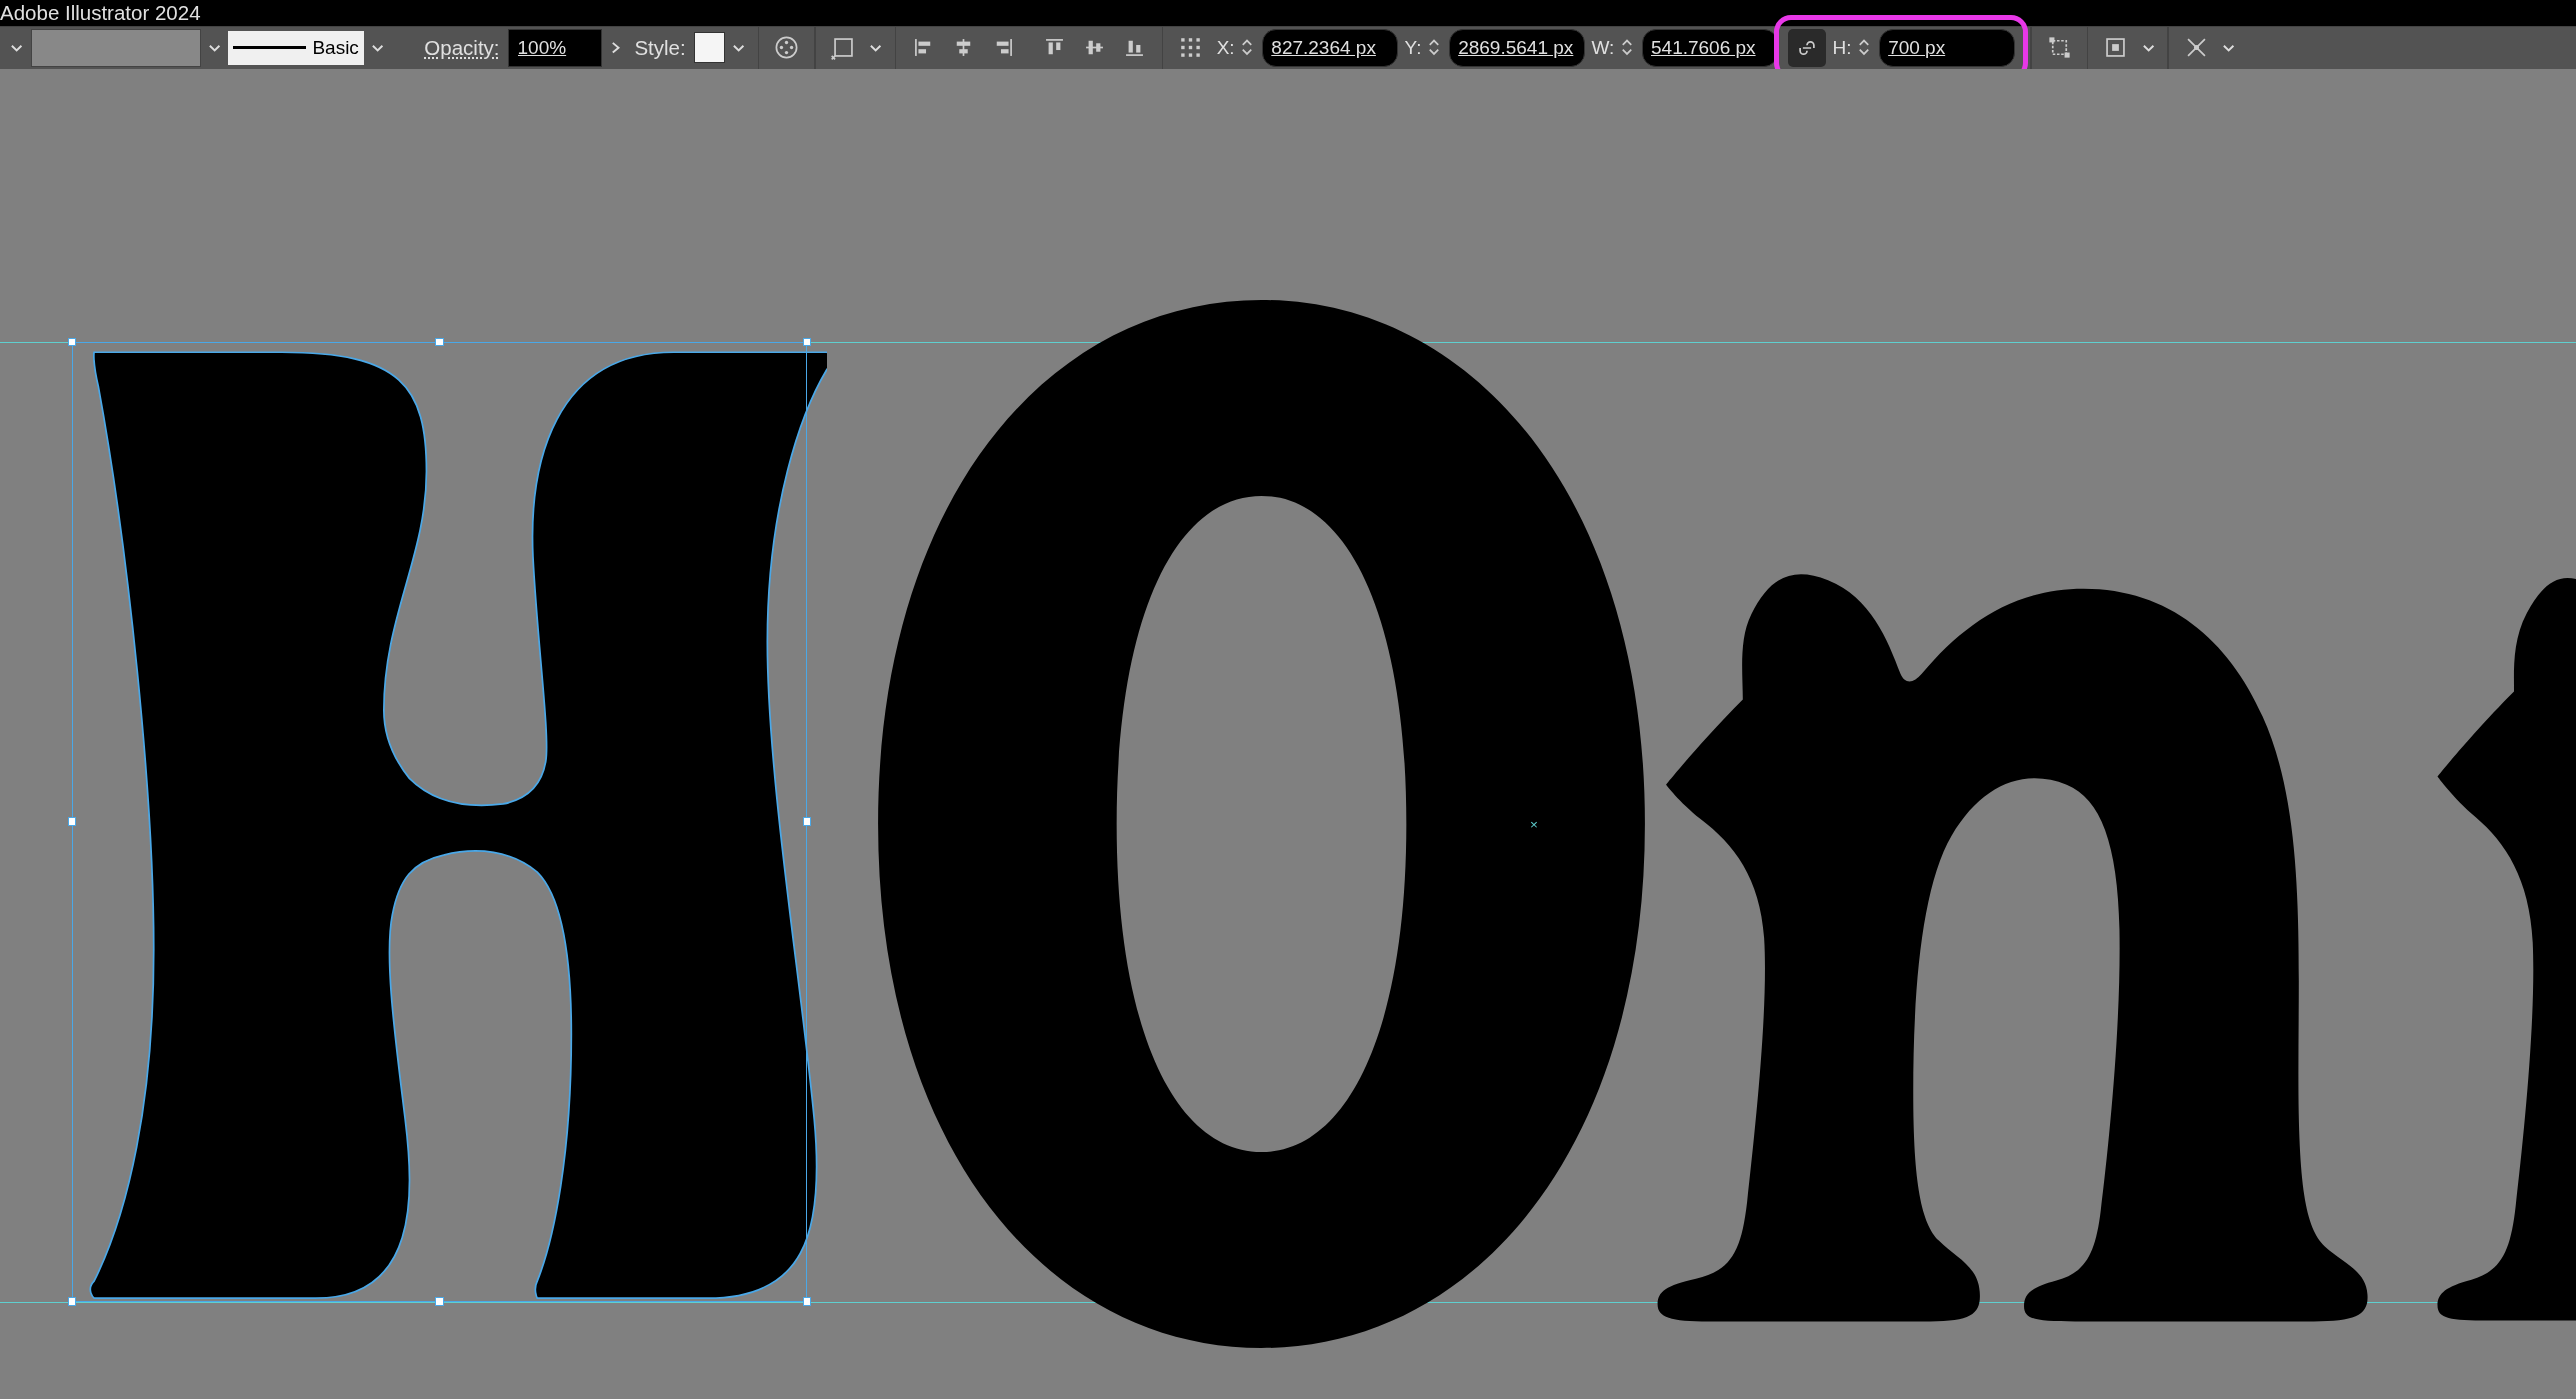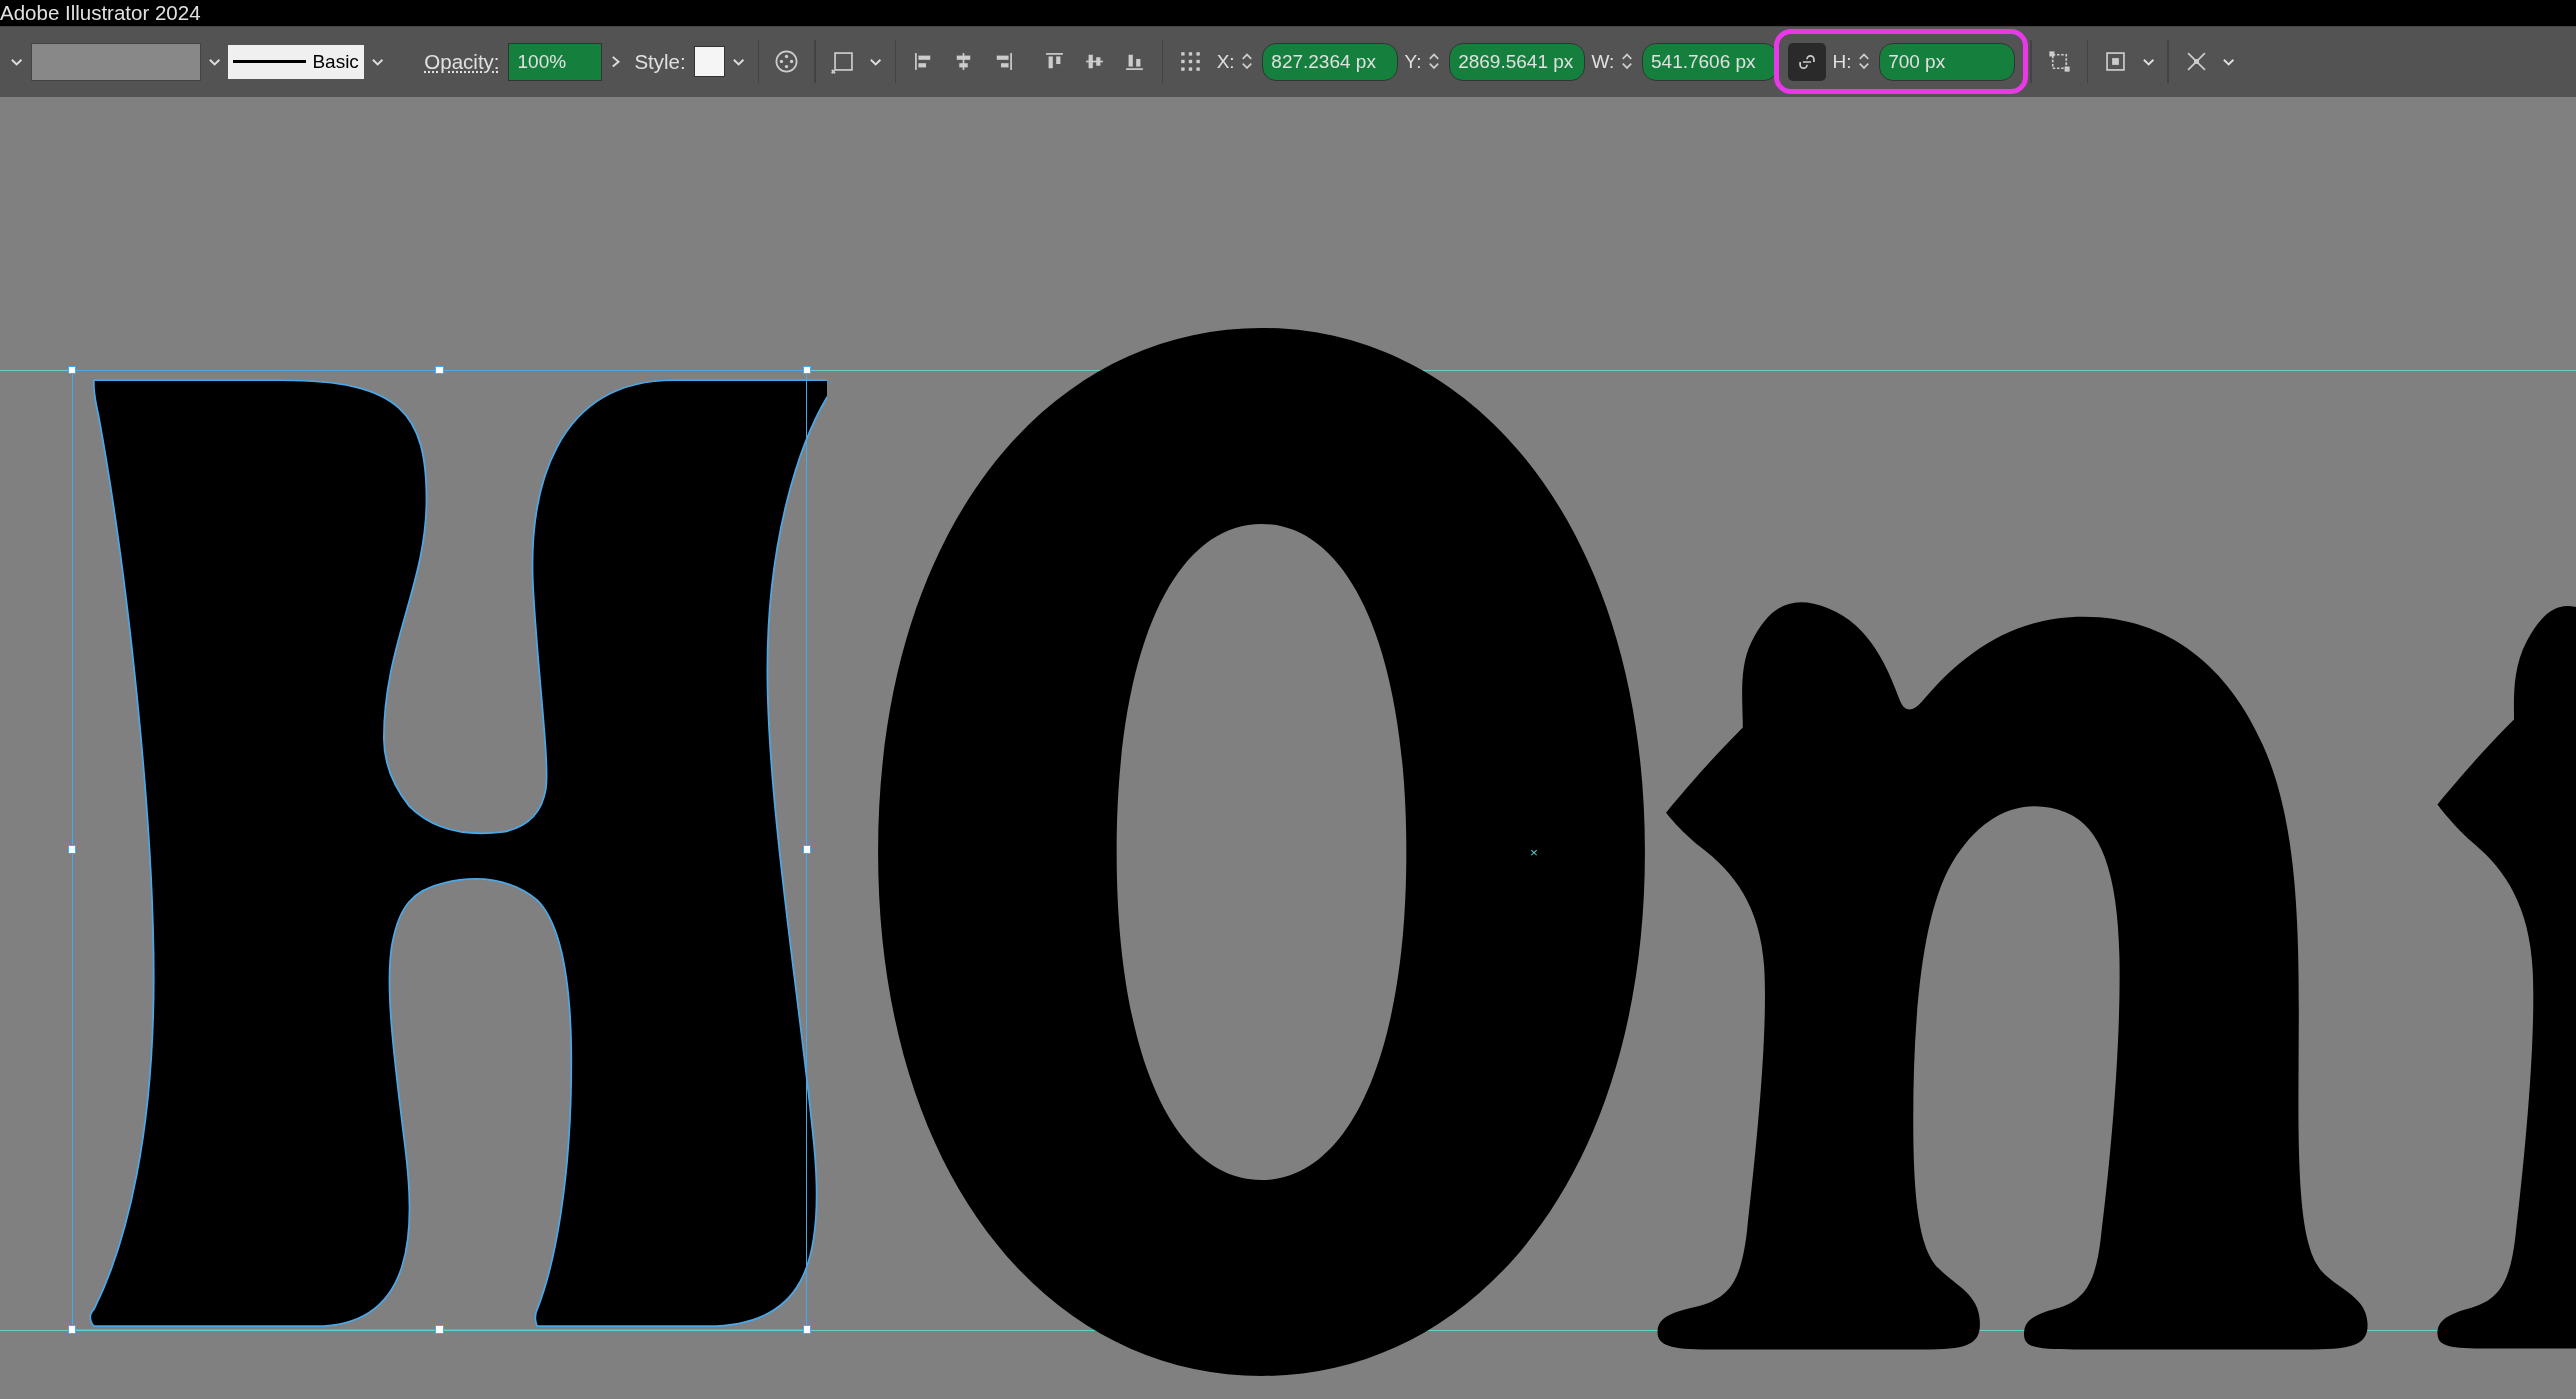--- a/index.html
+++ b/index.html
@@ -1,33 +1,33 @@
 <!DOCTYPE html>
 <html style="font-size:13.6px"><head>
 <meta charset="utf-8">
 <style>
   * { box-sizing: border-box; margin: 0; padding: 0; font-family: -apple-system, BlinkMacSystemFont, "Segoe UI", sans-serif; }
   body { background: #808080; width: 2576px; height: 1400px; overflow: hidden; }
   
   .titlebar { background: #000000; height: 25.6px; display: flex; align-items: center; color: #e0e0e0; font-size: 20.5px; font-weight: 400; }
   
-  .control-bar { background: #535353; height: 71px; display: flex; align-items: center; padding: 0 6.8px; gap: 3.4px; border-top: 0.9px solid #434343; }
+  .control-bar { background: #535353; height: 43px; display: flex; align-items: center; padding: 0 6.8px; gap: 3.4px; border-top: 0.9px solid #434343; }
   
   .dropdown-arrow { width: 20.5px; height: 38px; display: flex; align-items: center; justify-content: center; color: #ddd; cursor: pointer; }
   .dropdown-arrow svg { width: 15.3px; height: 15.3px; }
   
   .fill-swatch { width: 170px; height: 38px; background: #888888; border: 0.9px solid #434343; }
   
   .stroke-preview { width: 136px; height: 34px; background: #f0f0f0; display: flex; align-items: center; padding: 0 5.1px; gap: 6.8px; color: #000; font-size: 19px; }
   .stroke-line { flex: 1; height: 3.4px; background: #000; }
   
   .label { color: #e0e0e0; font-size: 20.5px; padding: 0 5.1px; }
   .label-underlined { color: #e0e0e0; font-size: 20.5px; padding: 0 5.1px; text-decoration: underline dotted; text-underline-offset: 3.4px; margin-left: 28px; }
   
-  .text-input { background: #15803d; border: 0.9px solid #333; color: #e0e0e0; font-size: 19px; padding: 5.1px 8.5px; height: 38px; }
+  .text-input { background: #000000; border: 0.9px solid #333; color: #e0e0e0; font-size: 19px; padding: 5.1px 8.5px; height: 38px; text-decoration: underline; }
   .text-input.w90 { width: 94px; }
   .text-input.w160 { width: 136px; border-radius: 14px; }
   
   .stepper-btn { width: 20.5px; height: 38px; display: flex; align-items: center; justify-content: center; color: #ddd; cursor: pointer; }
   
   .graphic-swatch { width: 31px; height: 31px; background: #f5f5f5; border: 0.9px solid #333; }
   
   .icon-btn { width: 38px; height: 38px; display: flex; align-items: center; justify-content: center; color: #ccc; cursor: pointer; }
   .icon-btn svg { width: 27px; height: 27px; }
   

